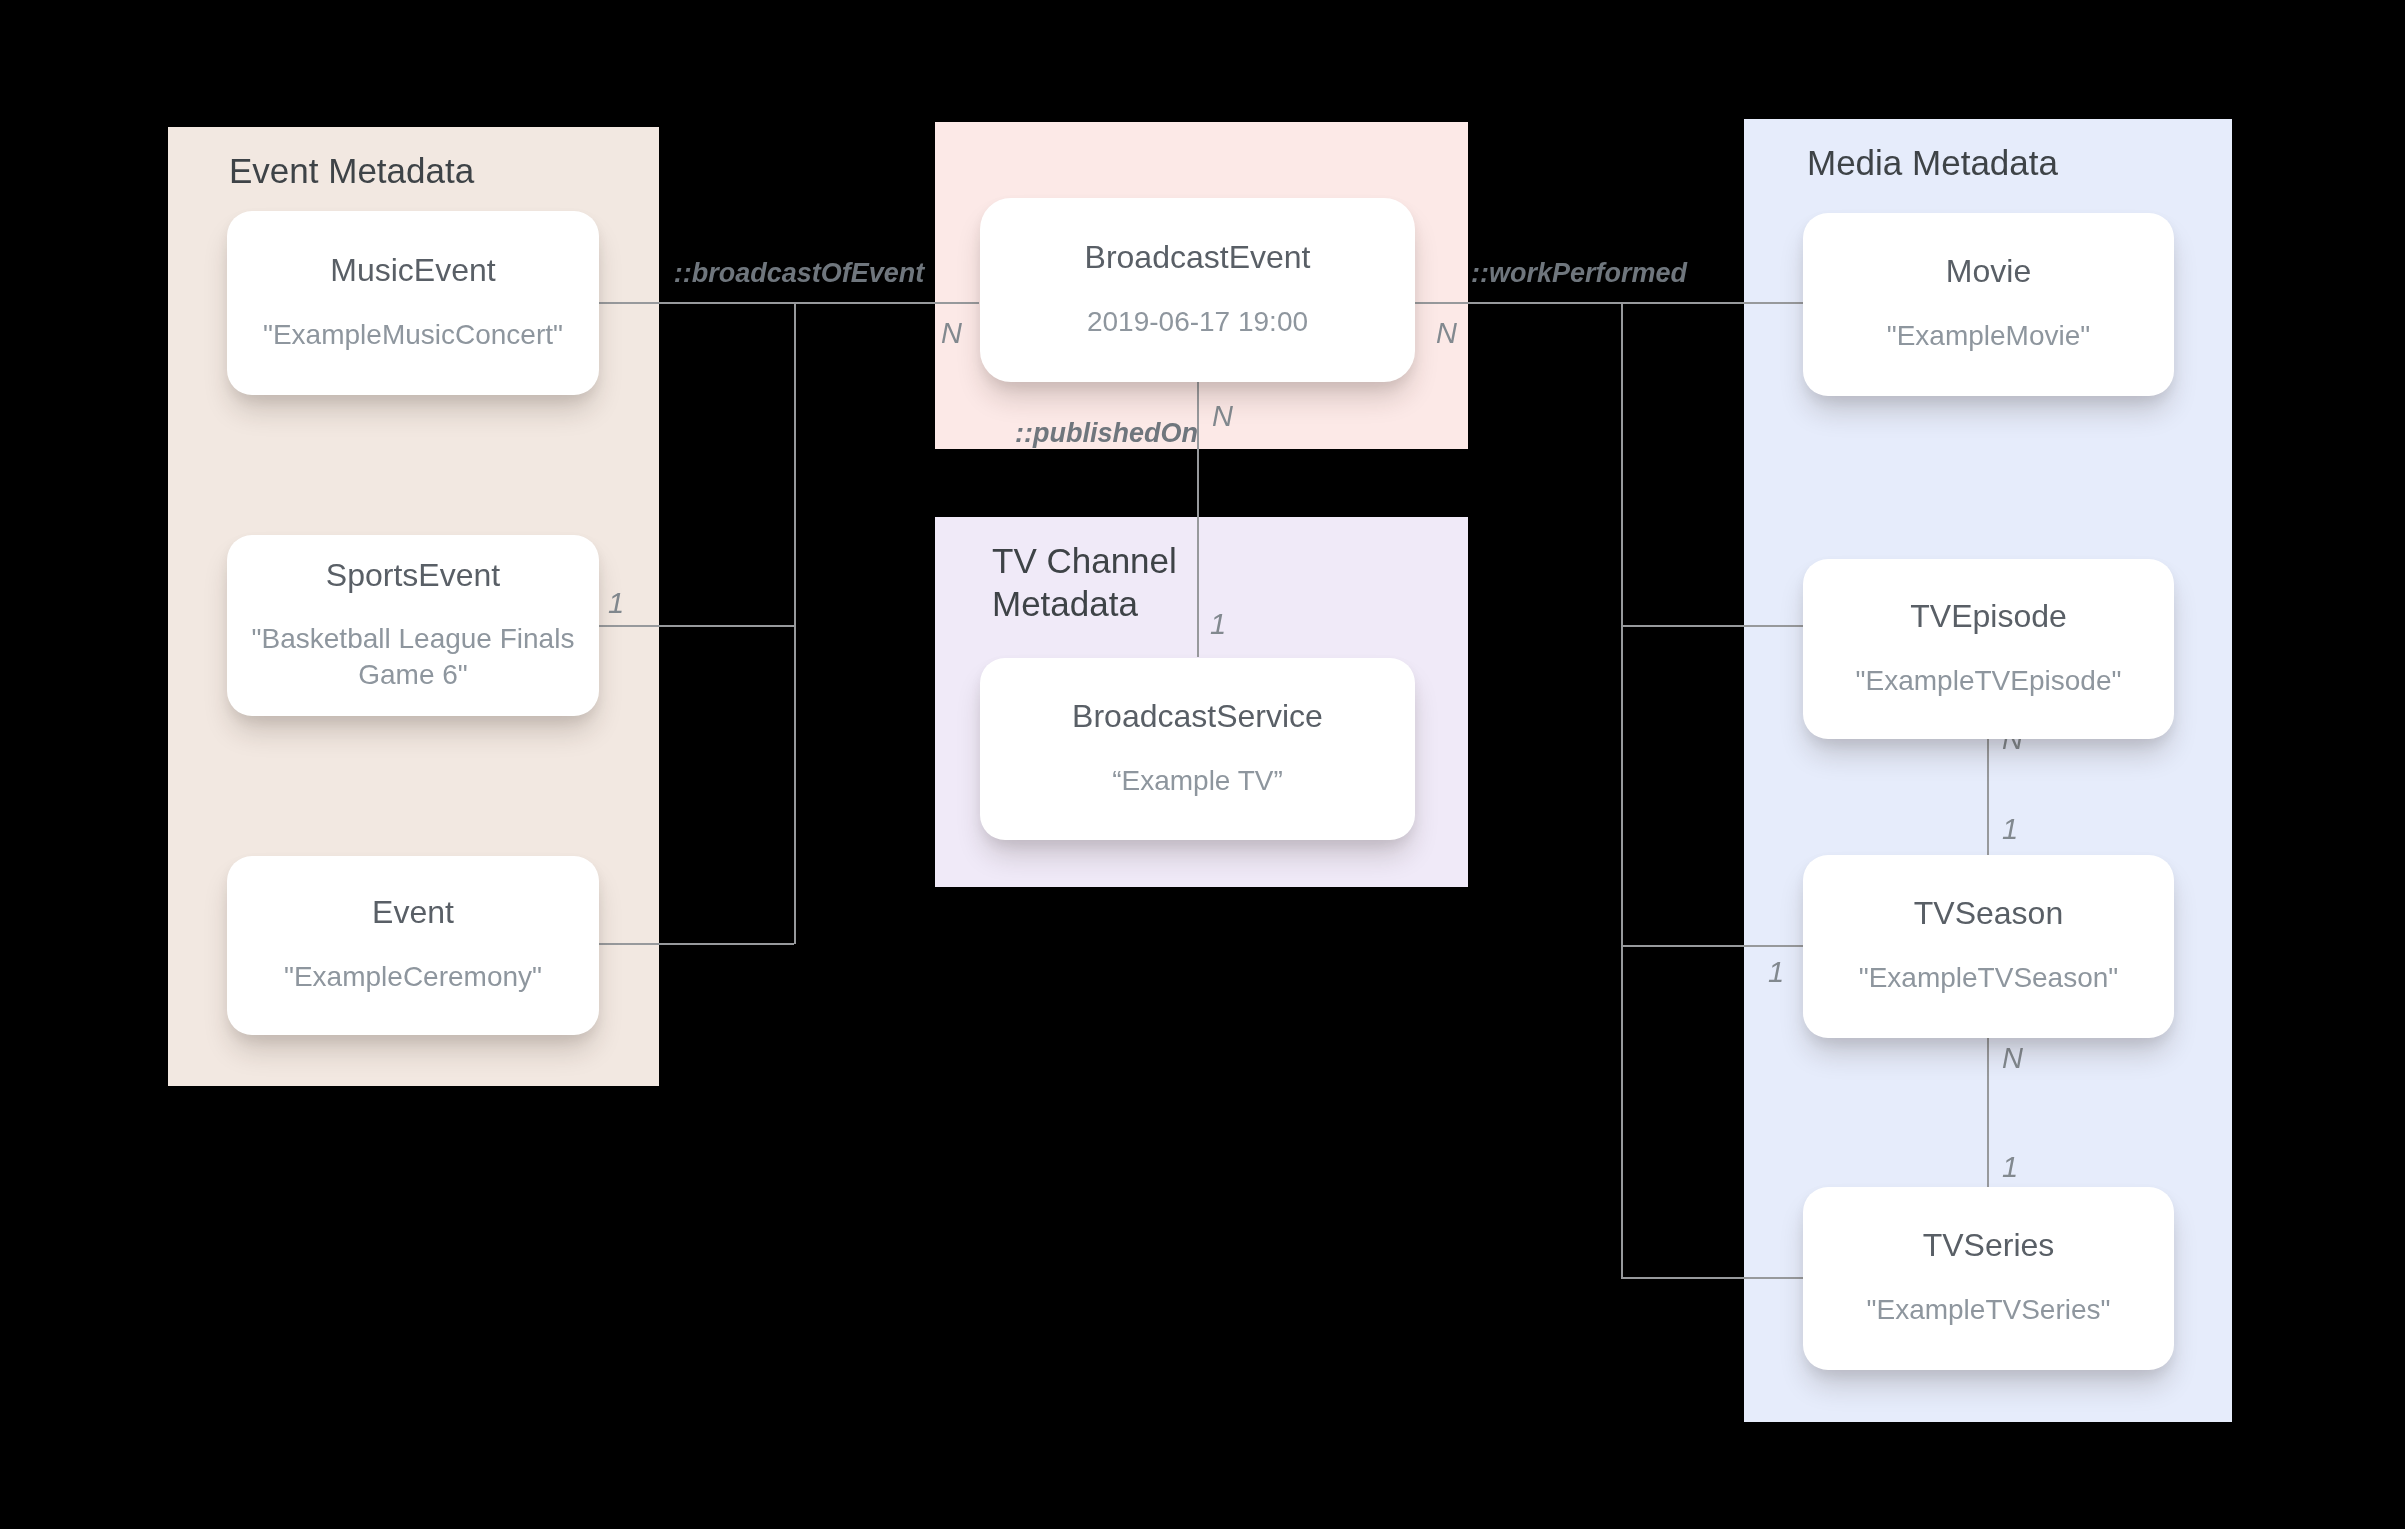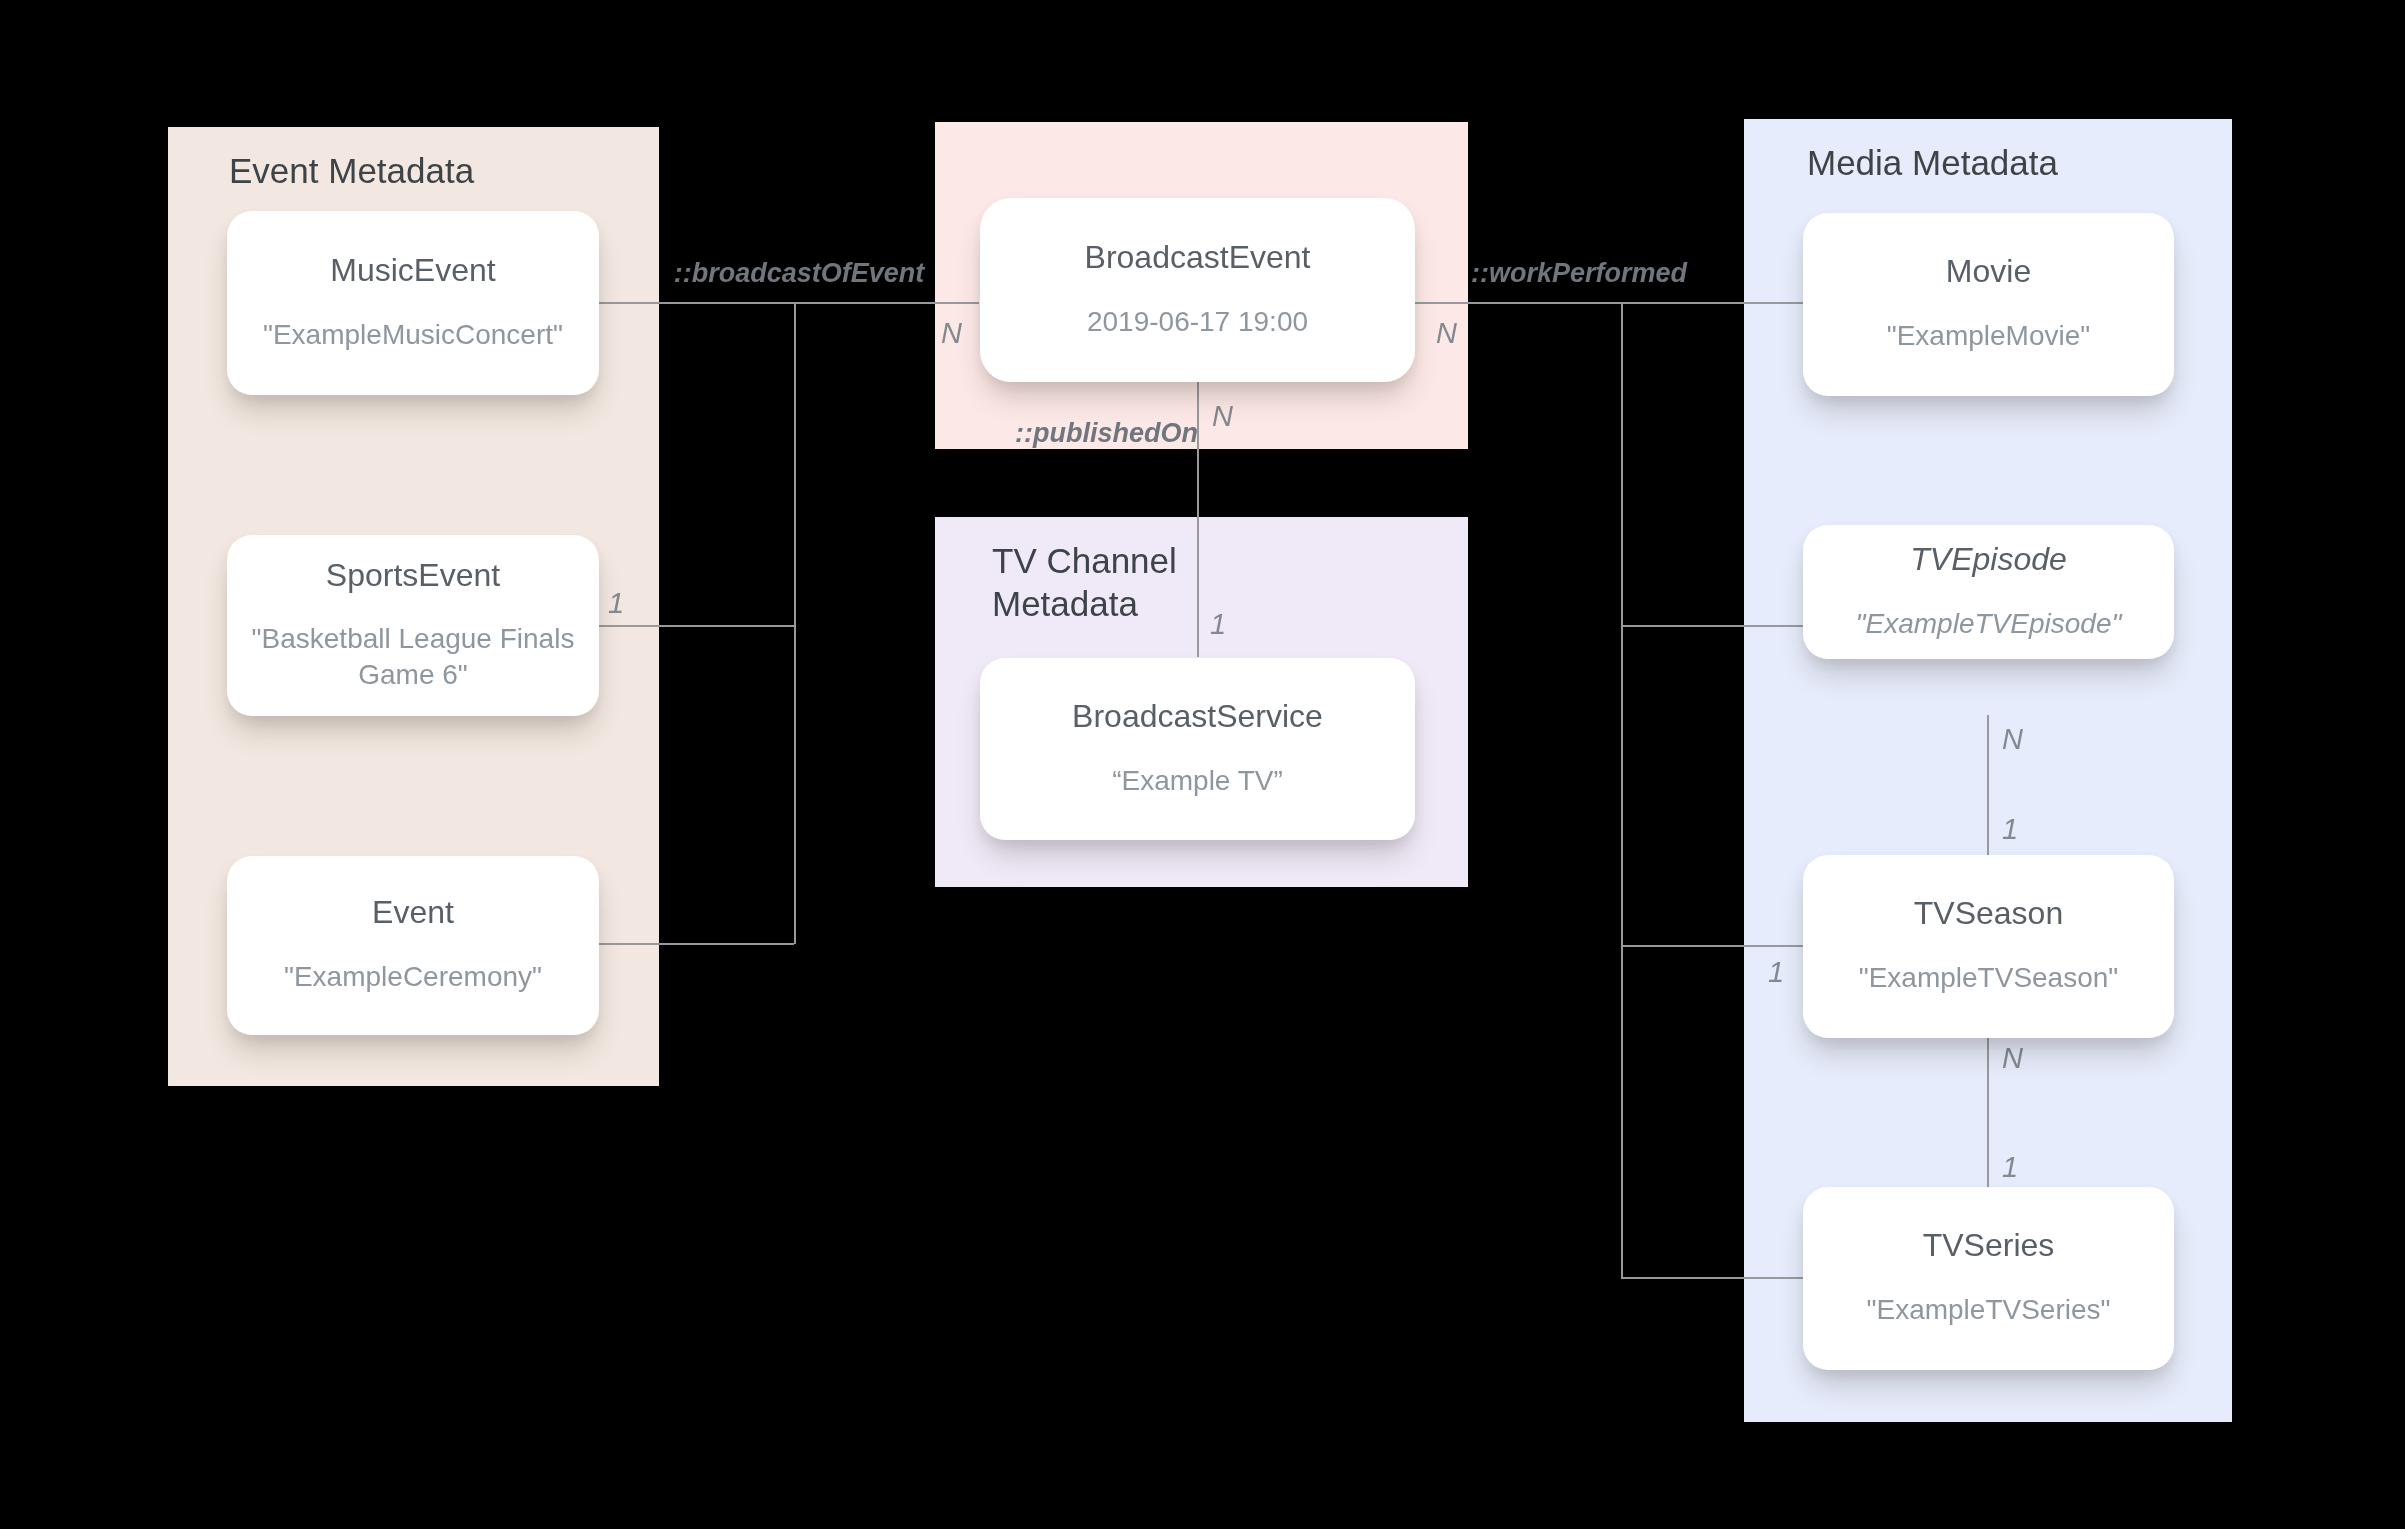--- a/index.html
+++ b/index.html
@@ -149,21 +149,21 @@
   <div class="card" style="left:980px; top:658px; width:435px; height:182px;">
     <div class="card-name">BroadcastService</div>
     <div class="card-example">“Example TV”</div>
   </div>
 
   <div class="card" style="left:1803px; top:213px; width:371px; height:183px;">
     <div class="card-name">Movie</div>
     <div class="card-example">"ExampleMovie"</div>
   </div>
 
-  <div class="card" style="left:1803px; top:525px; width:371px; height:134px;font-style:italic;">
+  <div class="card" style="left:1803px; top:559px; width:371px; height:180px;">
     <div class="card-name">TVEpisode</div>
     <div class="card-example">"ExampleTVEpisode"</div>
   </div>
 
   <div class="card" style="left:1803px; top:855px; width:371px; height:183px;">
     <div class="card-name">TVSeason</div>
     <div class="card-example">"ExampleTVSeason"</div>
   </div>
 
   <div class="card" style="left:1803px; top:1187px; width:371px; height:183px;">

